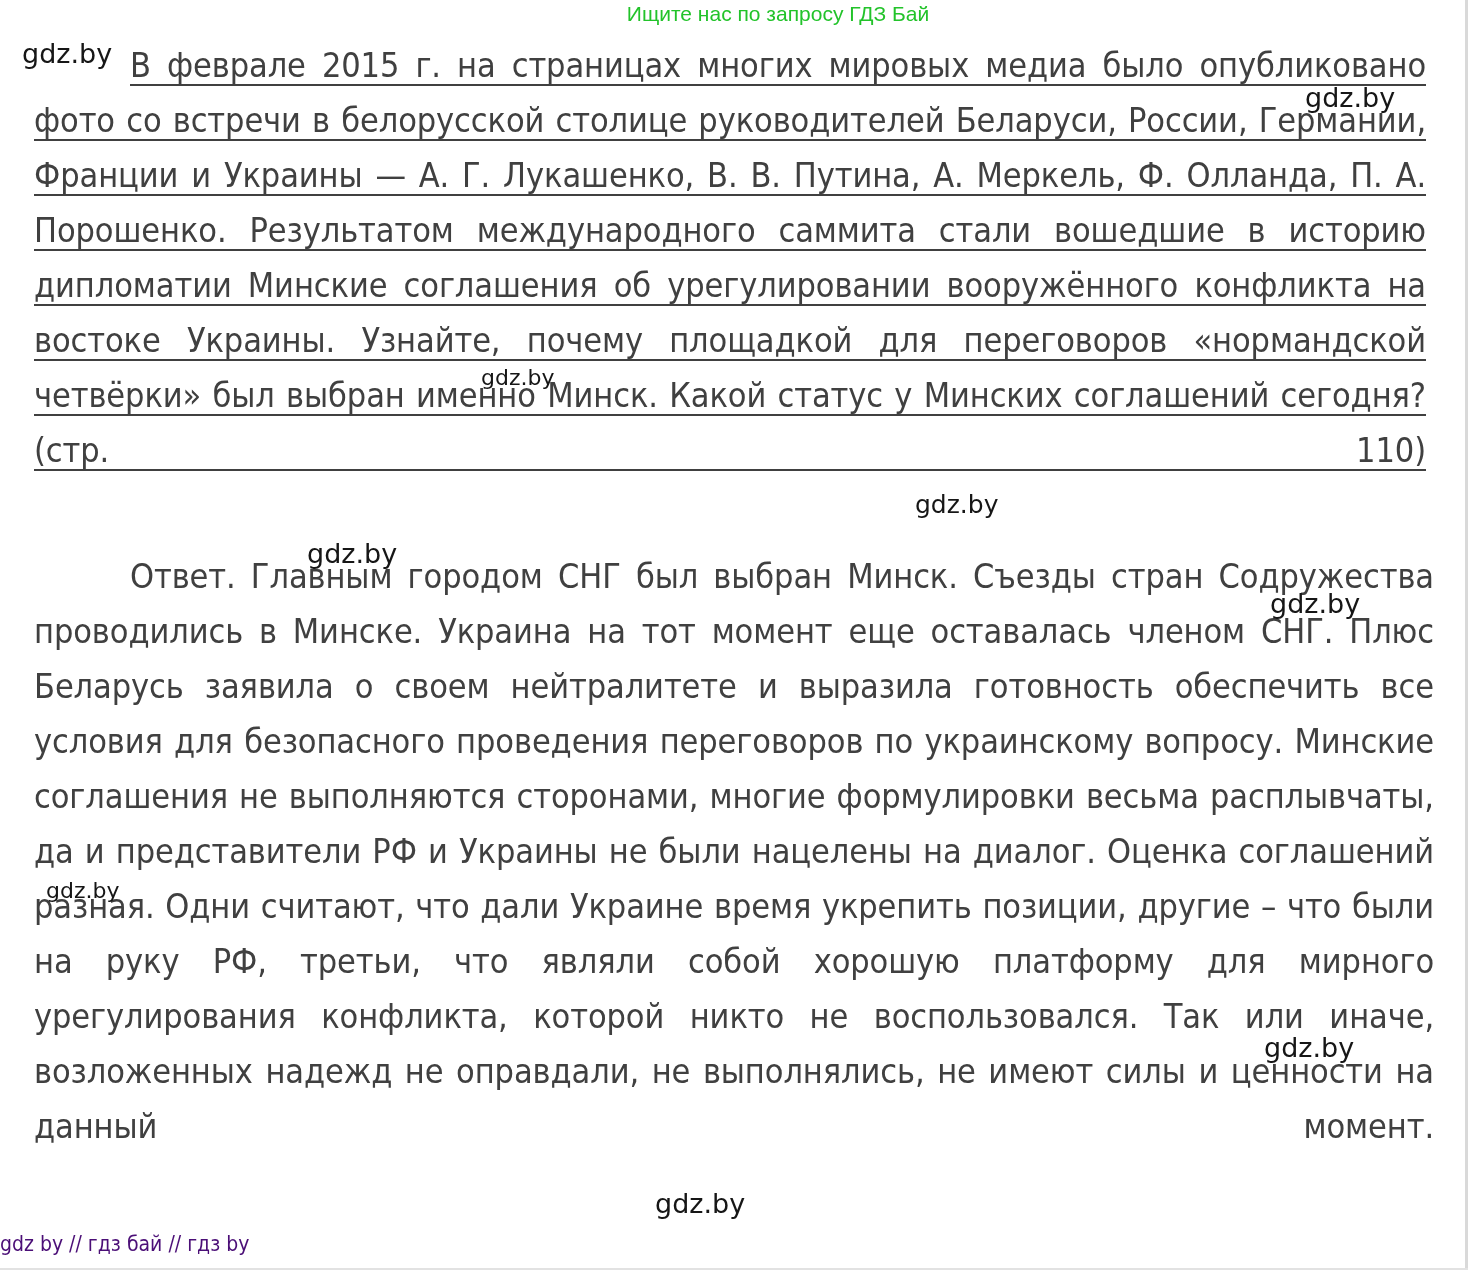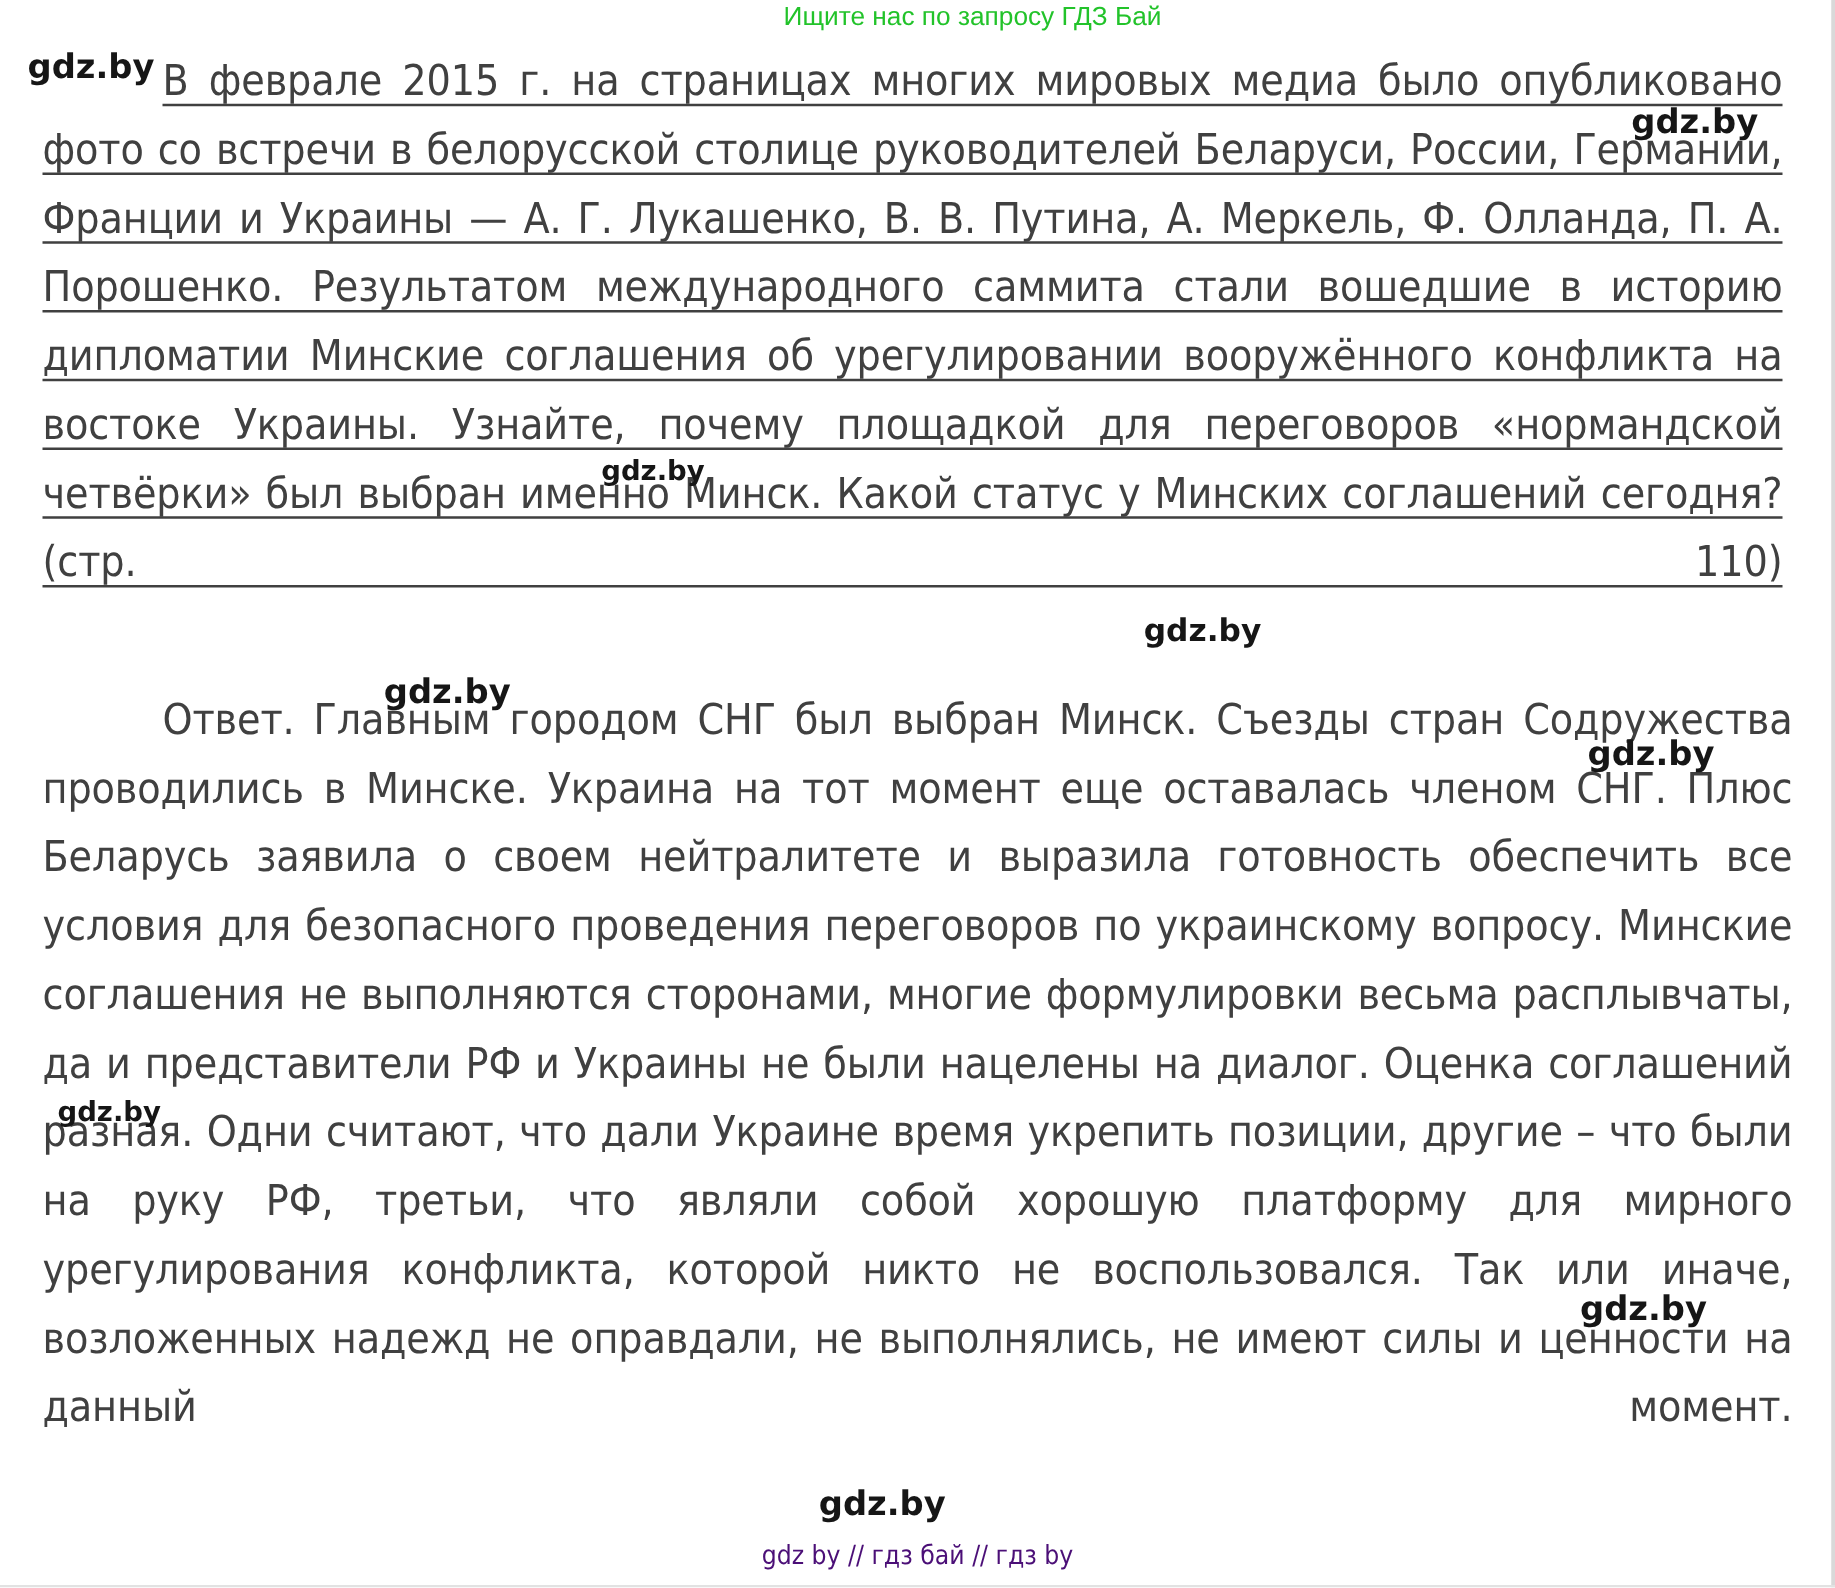--- a/index.html
+++ b/index.html
@@ -86,31 +86,30 @@
   .para::after {
     content: "";
     display: inline-block;
     width: 100%;
   }
 
   .watermark {
     position: absolute;
     color: #161616;
     font-family: "DejaVu Sans", sans-serif;
-    font-weight: 700;
+    font-weight: 400;
     white-space: nowrap;
     pointer-events: none;
   }
 
   .footer-links {
     position: absolute;
     left: 0;
     top: 1232px;
     width: 1468px;
-    text-align: center;
     font-family: "DejaVu Sans Condensed", "Liberation Sans", sans-serif;
     font-size: 21px;
     color: #4b0f77;
     white-space: nowrap;
   }
   .footer-links a {
     color: #4b0f77;
     text-decoration: none;
   }
   .footer-sep {

